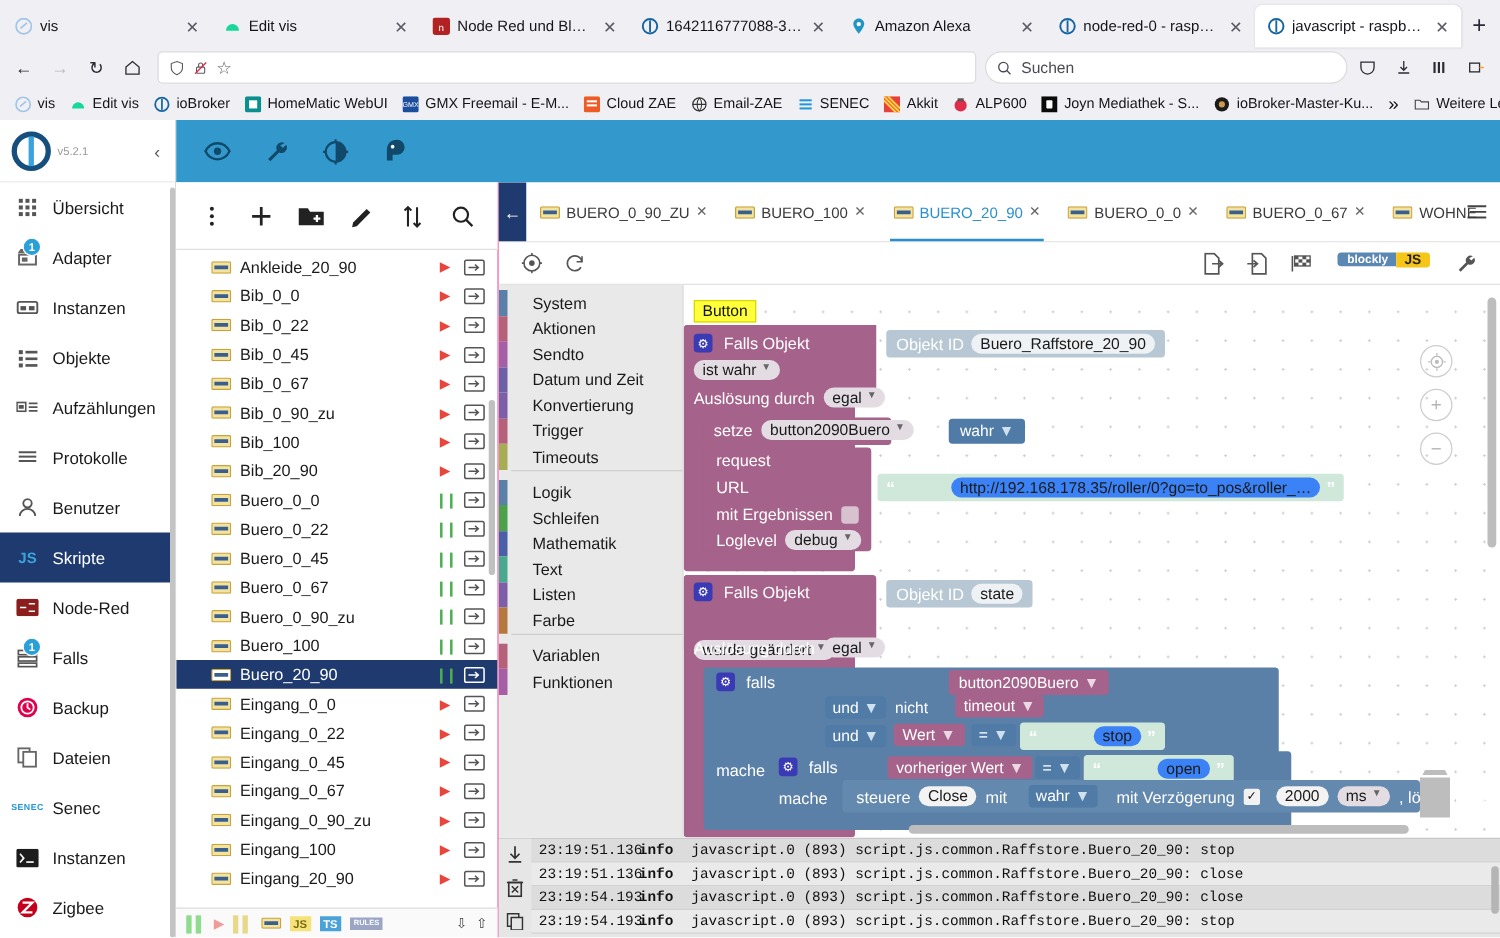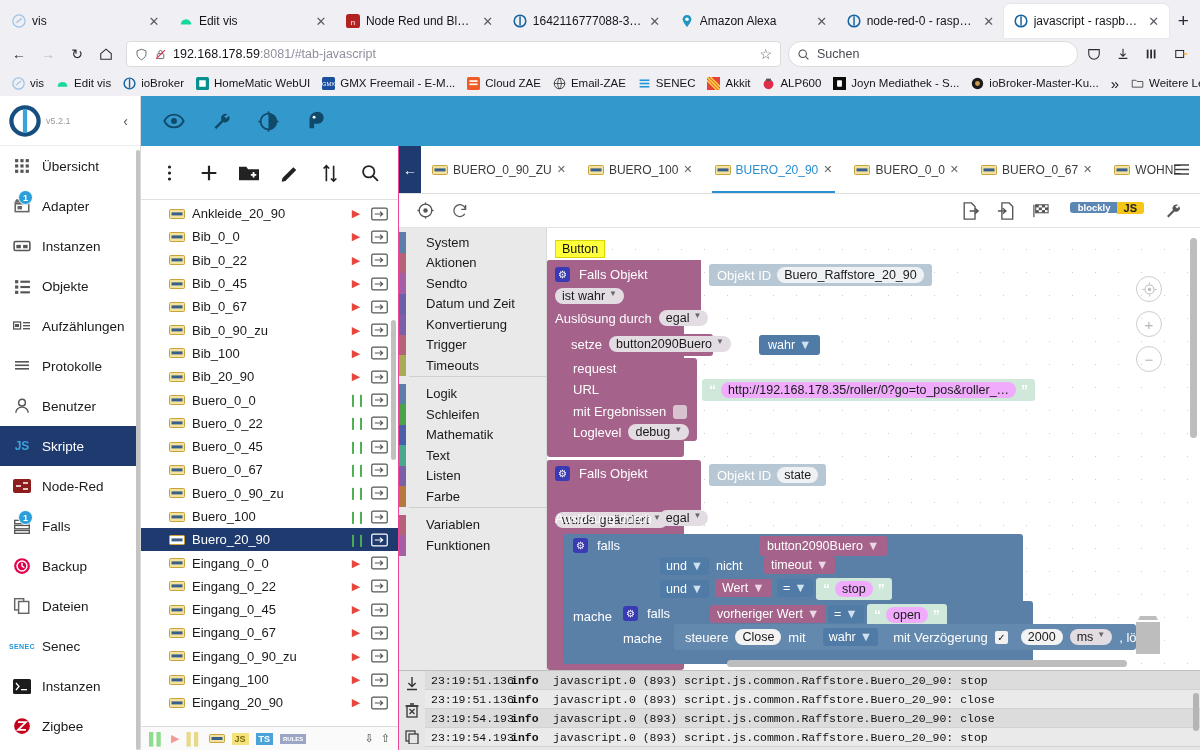--- a/index.html
+++ b/index.html
@@ -154,21 +154,21 @@
   .field .car { font-size:8px; color:#666; }
   .field.white { background:#f3f3f3; }
   .objid { background:#b7c7d4; color:#fff; border-radius:3px; display:flex;
            align-items:center; gap:6px; padding:3px 8px; font-size:13px; }
   .objid .val { background:#eef2f5; color:#1a1a1a; border-radius:9px; padding:1px 7px;
                 font-size:12.5px; }
   .blueblk { background:#5b80a8; color:#fff; border-radius:3px; }
   .textblk { background:#cfe8da; color:#1a1a1a; border-radius:3px; display:flex;
              align-items:center; gap:5px; padding:3px 7px; font-size:12.5px; }
   .textblk .q { color:#fff; font-weight:bold; font-size:14px; line-height:1; }
-  .textblk .tv { background:#f0abfc; border-radius:9px; padding:1px 7px; }
+  .textblk .tv { background:#3b82f6; border-radius:9px; padding:1px 7px;margin-left:40px; }
   .varblk { background:#a5628a; color:#fff; border-radius:3px; padding:2px 7px;
             font-size:12.5px; display:inline-flex; align-items:center; gap:4px; }
   .bluepill { background:#4f7ba6; color:#fff; border-radius:3px; padding:2px 6px;
               font-size:12.5px; display:inline-flex; align-items:center; gap:4px; }
   .chk { width:13px; height:13px; background:#f2f2f2; border-radius:2px;
          display:inline-flex; align-items:center; justify-content:center;
          font-size:10px; color:#111; }
   .toggle { width:14px; height:14px; background:#d8c2d0; border-radius:3px; display:inline-block; }
   .hscroll { position:absolute; height:7px; background:#bdbdbd; border-radius:4px; }
   .vscroll { position:absolute; width:7px; background:#bdbdbd; border-radius:4px; }
@@ -278,21 +278,20 @@
     </div>
     <div class="urlbar">
       <svg width="13" height="13" viewBox="0 0 16 16">
           <path d="M8 1.5 L13.5 3.5 V8 C13.5 11.5 8 14.5 8 14.5 C8 14.5 2.5 11.5 2.5 8 V3.5 Z" fill="none" stroke="#5b5b66" stroke-width="1.1"></path>
         </svg>
       <svg width="13" height="13" viewBox="0 0 16 16">
           <rect x="4" y="7" width="8" height="6" rx="1" fill="none" stroke="#5b5b66" stroke-width="1.1"></rect>
           <path d="M6 7 V5 A2 2 0 0 1 10 5 V7" fill="none" stroke="#5b5b66" stroke-width="1.1"></path>
           <path d="M2.5 13.5 L13.5 2.5" stroke="#e02b4a" stroke-width="1.3"></path>
         </svg>
-      <span class="url"><span>192.168.178.59</span><span class="dimpart">:8081/#tab-javascript</span></span>
       <span style="color:#5b5b66;font-size:14px">☆</span>
     </div>
     <div class="searchbar">
       <svg width="13" height="13" viewBox="0 0 16 16">
           <circle cx="7" cy="7" r="4.6" fill="none" stroke="#4a4a55" stroke-width="1.3"></circle>
           <path d="M10.4 10.4 L14 14" stroke="#4a4a55" stroke-width="1.3"></path>
         </svg>
       <span class="ph">Suchen</span>
     </div>
     <div class="navbtn">

